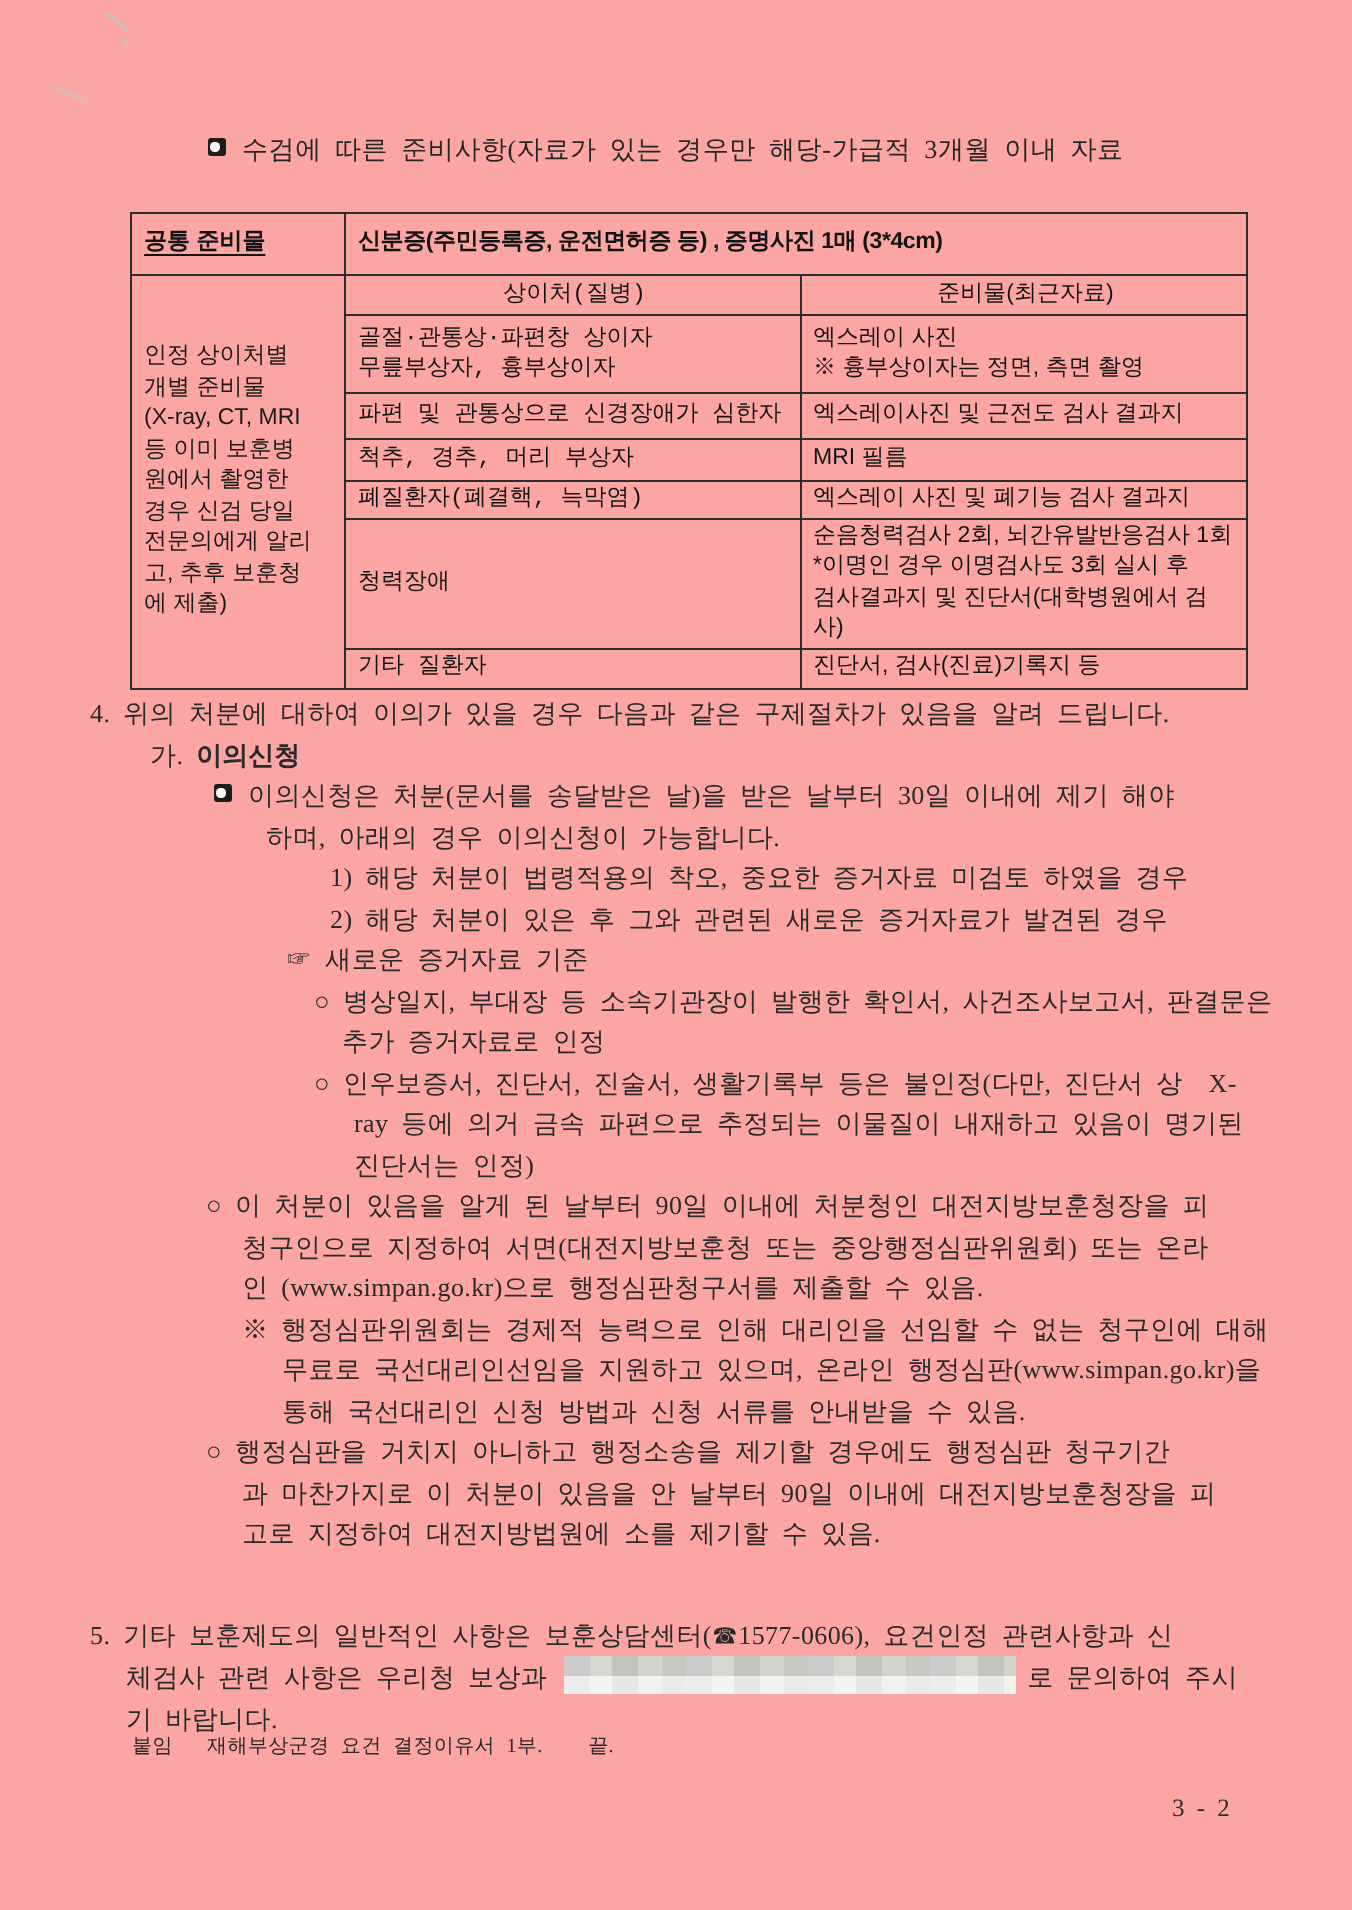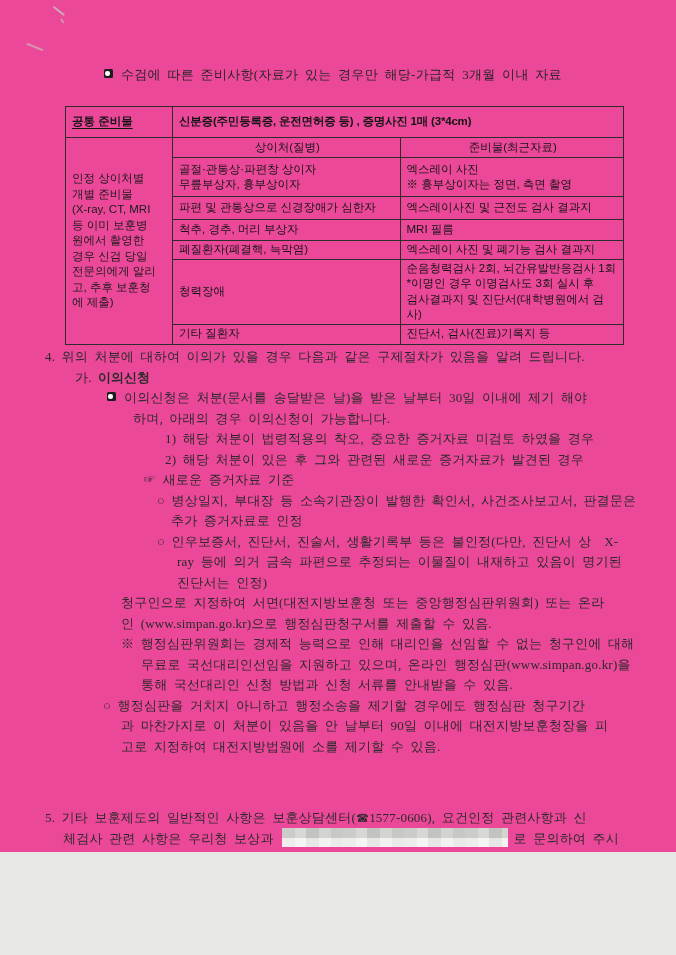--- a/index.html
+++ b/index.html
@@ -1,19 +1,19 @@
 <!DOCTYPE html>
 <html><head>
 <meta charset="utf-8">
 <style>
   html,body{margin:0;padding:0;background:#e8e8e6;}
   .paper{
     position:relative;
-    width:676px;height:852px;
-    background:#ec4899;
+    width:676px;height:955px;
+    background:#fca5a5;
     overflow:hidden;
     font-family:"Liberation Serif", serif;
     color:#2b2b2b;
     box-shadow:0 0 4px rgba(0,0,0,.2);
   }
   
   .mark{position:absolute;background:#c6c6c2;border-radius:2px;}
   .mark1{left:52px;top:10px;width:14px;height:1.5px;transform:rotate(38deg);opacity:.75;}
   .mark2{left:26px;top:46px;width:18px;height:1.5px;transform:rotate(22deg);opacity:.6;}
   .mark3{left:60px;top:20px;width:5px;height:1.5px;transform:rotate(60deg);opacity:.6;}
@@ -32,21 +32,21 @@
   table.prep{position:absolute;left:65px;top:106px;border-collapse:collapse;
     font-family:"Liberation Sans", sans-serif;color:#141414;table-layout:fixed;}
   table.prep td{border:1px solid #2c2c2c;padding:1px 4px 1px 6px;vertical-align:middle;
     font-size:11.5px;line-height:15.5px;white-space:pre-line;}
   table.prep{border:1.5px solid #222;}
   td.c-label{width:96px;font-weight:bold;font-size:12.5px;}
   td.c-label span{text-decoration:underline;text-underline-offset:3px;}
   td.c-value{width:440px;font-weight:bold;font-size:12.5px;letter-spacing:-.2px;}
   td.side{width:96px;vertical-align:top;padding-top:24px;font-size:11.8px;line-height:18.3px;color:#1a1a1a;}
   td.colhead{text-align:center;font-size:12px;}
-  td.cond{width:216px;}
+  td.cond{width:216px;font-family:Liberation Mono, monospace;}
   td.mat{width:212px;}
   tr.r1 td{height:28px;} tr.r2 td{height:17px;} tr.r3 td{height:36px;}
   tr.r4 td{height:20px;} tr.r5 td{height:18px;} tr.r6 td{height:15px;}
   tr.r7 td{height:49px;} tr.r8 td{height:17px;}
 
   
   .body4{position:absolute;left:45px;top:347px;width:600px;font-size:13px;color:#2a2a2a;}
   .body5{position:absolute;left:45px;top:807px;width:600px;font-size:13px;color:#2a2a2a;}
   .attach{position:absolute;left:45px;top:864px;width:600px;font-size:10px;color:#2a2a2a;}
   .ln{height:20.5px;line-height:20.5px;white-space:pre;word-spacing:3px;letter-spacing:.2px;}
@@ -134,20 +134,21 @@
     <div class="ln ml62"><span class="sqb"></span><span>이의신청은 처분(문서를 송달받은 날)을 받은 날부터 30일 이내에 제기 해야</span></div>
     <div class="ln ml80">하며, 아래의 경우 이의신청이 가능합니다.</div>
     <div class="ln ml78">1) 해당 처분이 법령적용의 착오, 중요한 증거자료 미검토 하였을 경우</div>
     <div class="ln ml78">2) 해당 처분이 있은 후 그와 관련된 새로운 증거자료가 발견된 경우</div>
     <div class="ln ml98">☞ 새로운 증거자료 기준</div>
     <div class="ln ml112">○ 병상일지, 부대장 등 소속기관장이 발행한 확인서, 사건조사보고서, 판결문은</div>
     <div class="ln ml126">추가 증거자료로 인정</div>
     <div class="ln ml112">○ 인우보증서, 진단서, 진술서, 생활기록부 등은 불인정(다만, 진단서 상  X-</div>
     <div class="ln ml132">ray 등에 의거 금속 파편으로 추정되는 이물질이 내재하고 있음이 명기된</div>
     <div class="ln ml132">진단서는 인정)</div>
+    <div class="ln ml58">○ 이 처분이 있음을 알게 된 날부터 90일 이내에 처분청인 대전지방보훈청장을 피</div>
     <div class="ln ml76">청구인으로 지정하여 서면(대전지방보훈청 또는 중앙행정심판위원회) 또는 온라</div>
     <div class="ln ml76">인 (www.simpan.go.kr)으로 행정심판청구서를 제출할 수 있음.</div>
     <div class="ln ml76">※ 행정심판위원회는 경제적 능력으로 인해 대리인을 선임할 수 없는 청구인에 대해</div>
     <div class="ln ml96">무료로 국선대리인선임을 지원하고 있으며, 온라인 행정심판(www.simpan.go.kr)을</div>
     <div class="ln ml96">통해 국선대리인 신청 방법과 신청 서류를 안내받을 수 있음.</div>
     <div class="ln ml58">○ 행정심판을 거치지 아니하고 행정소송을 제기할 경우에도 행정심판 청구기간</div>
     <div class="ln ml76">과 마찬가지로 이 처분이 있음을 안 날부터 90일 이내에 대전지방보훈청장을 피</div>
     <div class="ln ml76">고로 지정하여 대전지방법원에 소를 제기할 수 있음.</div>
   </div>
 

